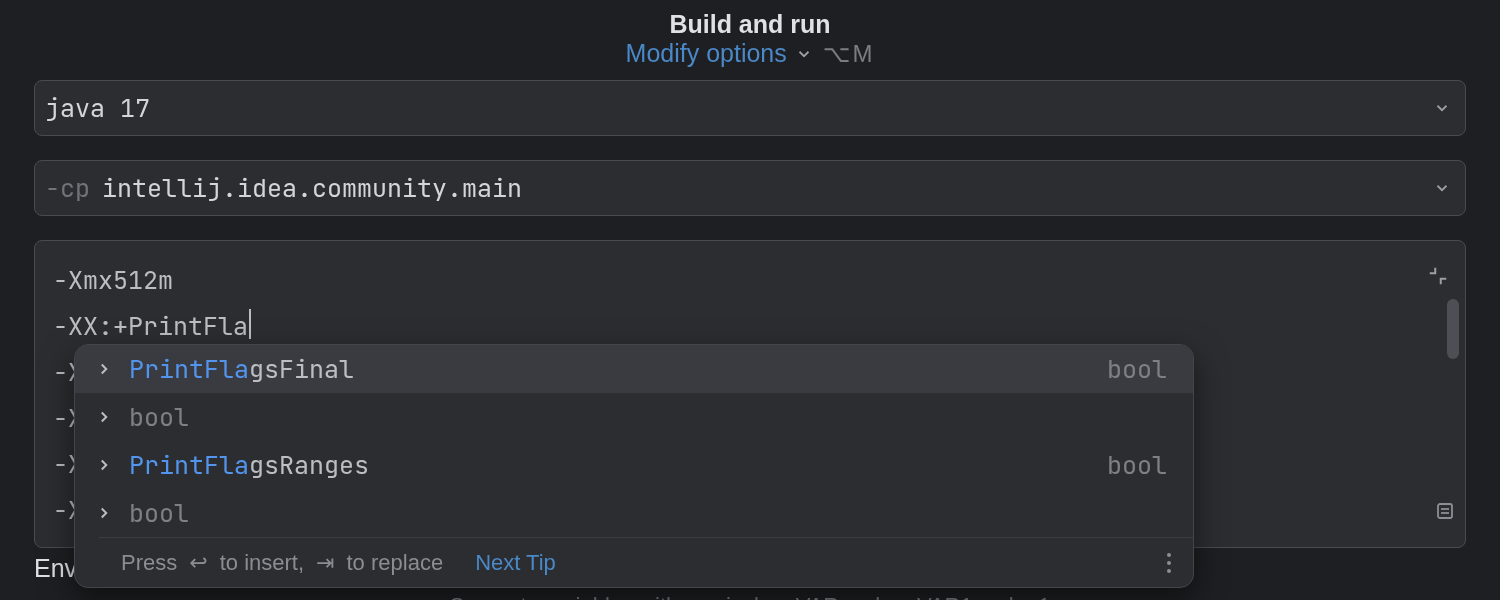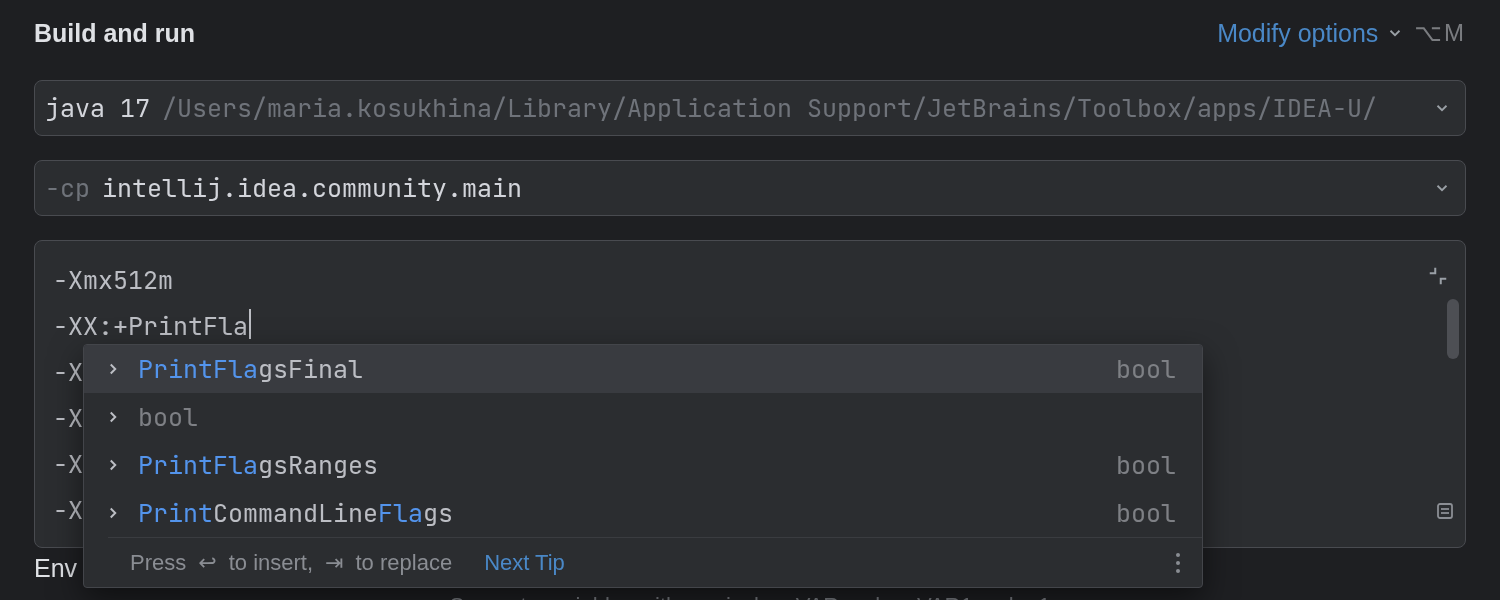--- a/index.html
+++ b/index.html
@@ -13,20 +13,21 @@
     font-size: 24px;
   }
   .mono { font-family: "JetBrains Mono", "Menlo", "Consolas", monospace; }
   .container { padding: 10px 34px 0 34px; }
 
   .header {
     display: flex;
     align-items: center;
     justify-content: space-between;
     height: 46px;
+    flex-direction: column;
   }
   .title {
     color: #dfe1e5;
     font-weight: 600;
     font-size: 25px;
   }
   .header-right { display: flex; align-items: center; gap: 10px; }
   .modify {
     color: #4a88c7;
     font-size: 25px;
@@ -103,25 +104,25 @@
   }
   .expand-all-icon {
     position: absolute;
     right: 8px;
     bottom: 10px;
   }
 
   .popup {
     position: absolute;
     top: 10px;
-    left: 49px;
+    left: 40px;
     width: 1120px;
     background: #2b2d30;
     border: 1px solid #43454a;
-    border-radius: 4px;
+    border-radius: 14px;
     box-shadow: 0 12px 32px rgba(0,0,0,0.5);
     z-index: 50;
     overflow: hidden;
   }
   .popup-wrap { position: relative; margin-top: 24px; }
   .popup-item {
     display: flex;
     align-items: center;
     height: 48px;
     padding: 0 26px 0 20px;
@@ -188,21 +189,20 @@
         <svg width="18" height="18" viewBox="0 0 24 24" fill="none" stroke-width="2.4">
             <polyline points="6 9 12 15 18 9"></polyline>
           </svg>
       </div>
       <div class="shortcut">⌥M</div>
     </div>
   </div>
 
   <div class="field mono">
     <span class="bright">java 17</span>
-    <span class="path">/Users/maria.kosukhina/Library/Application Support/JetBrains/Toolbox/apps/IDEA-U/</span>
     <svg class="chev-down" width="18" height="18" viewBox="0 0 24 24" fill="none" stroke="#9aa0a6" stroke-width="2.4">
         <polyline points="6 9 12 15 18 9"></polyline>
       </svg>
   </div>
 
   <div class="field mono">
     <span class="dim">-cp</span>
     <span class="bright">intellij.idea.community.main</span>
     <svg class="chev-down" width="18" height="18" viewBox="0 0 24 24" fill="none" stroke="#9aa0a6" stroke-width="2.4">
         <polyline points="6 9 12 15 18 9"></polyline>
@@ -258,23 +258,20 @@
       <svg class="chev-right" width="18" height="18" viewBox="0 0 24 24" fill="none" stroke-width="2.6">
           <polyline points="9 6 15 12 9 18"></polyline>
         </svg>
       <span class="flag"><span class="match">PrintFla</span><span class="rest">gsRanges</span></span>
       <span class="type">bool</span>
     </div>
     <div class="popup-item">
       <svg class="chev-right" width="18" height="18" viewBox="0 0 24 24" fill="none" stroke-width="2.6">
           <polyline points="9 6 15 12 9 18"></polyline>
         </svg>
-      <span class="flag">
-        <span class="match">Print</span><span class="rest">CommandLine</span><span class="match">Fla</span><span class="rest">gs</span>
-      </span>
       <span class="type">bool</span>
     </div>
     <div class="popup-footer" style="font-family:-apple-system,BlinkMacSystemFont,sans-serif; position:relative;margin-left:24px;">
       <span>Press</span>
       <span class="kbd-glyph">↩</span>
       <span> to insert, </span>
       <span class="kbd-glyph">⇥</span>
       <span> to replace</span>
       <span style="width:8px"></span>
       <span class="next-tip">Next Tip</span>

